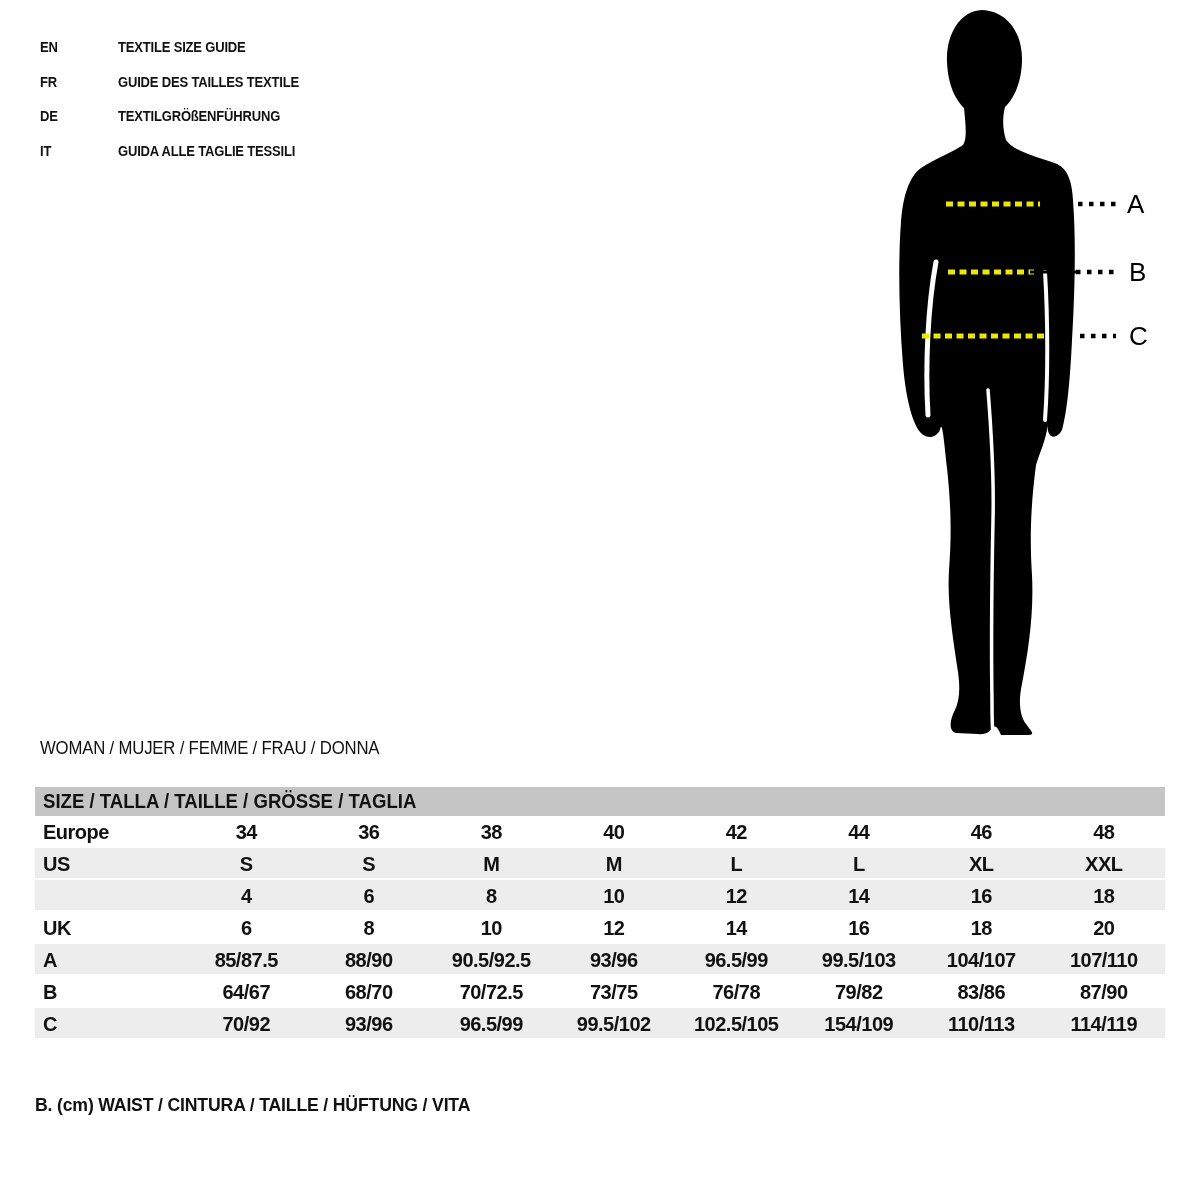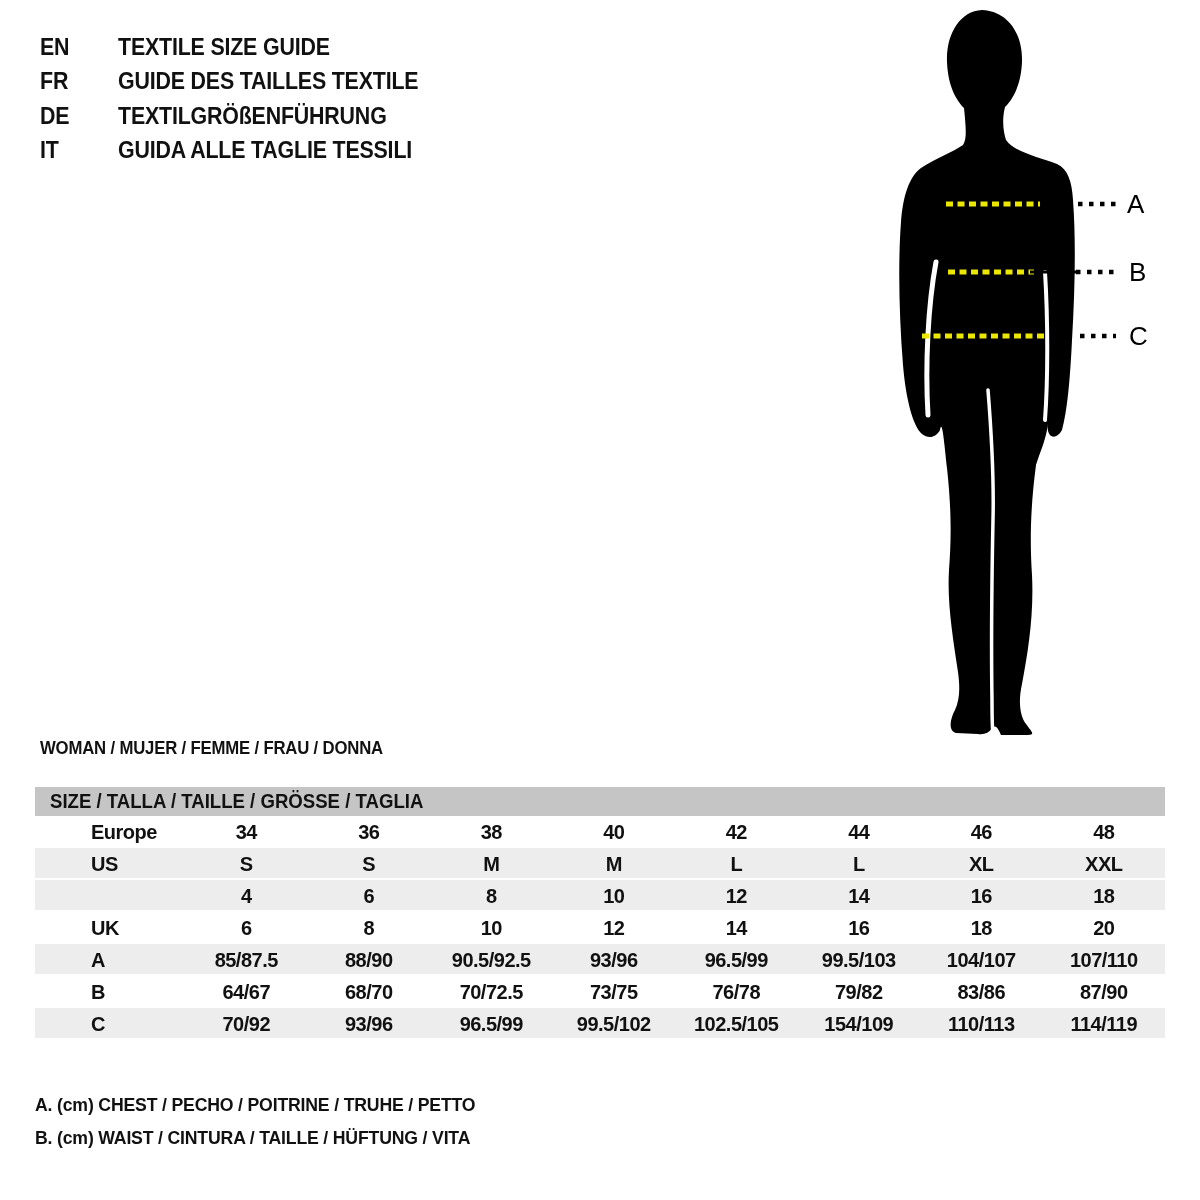--- a/index.html
+++ b/index.html
@@ -4,40 +4,40 @@
 <style>
   html,body{margin:0;padding:0;background:#fff;}
   .canvas{
     position:relative;width:1200px;height:1200px;background:var(--background,#fff);
     font-family:"Liberation Sans", sans-serif;color:var(--text,#111);overflow:hidden;
   }
   .cond{display:inline-block;transform:scaleX(.93);transform-origin:0 50%;white-space:nowrap;}
 
   
   .lang-list{position:absolute;left:40px;top:30px;}
-  .lang-row{display:flex;height:34.5px;align-items:center;font-weight:700;font-size:23px;letter-spacing:-.2px;}
+  .lang-row{display:flex;height:34.5px;align-items:center;font-weight:700;font-size:14px;letter-spacing:-.2px;}
   .lang-code{width:78px;display:inline-block;transform:scaleX(.93);transform-origin:0 50%;}
   .lang-label{display:inline-block;transform:scaleX(.93);transform-origin:0 50%;white-space:nowrap;}
 
   
   .figure-wrap{position:absolute;left:850px;top:0;width:350px;height:740px;}
   .marker-letter{font-family:"Liberation Sans",sans-serif;font-size:26px;font-weight:500;fill:#000;}
 
   
-  .section-title{position:absolute;left:40px;top:738px;font-size:18px;font-weight:700;letter-spacing:-.2px;}
+  .section-title{position:absolute;left:40px;top:738px;font-size:18px;font-weight:400;letter-spacing:-.2px;}
 
   
   .size-table{position:absolute;left:35px;top:787px;width:1130px;}
   .thead{height:29px;background:var(--table-header-bg,#c5c5c5);display:flex;align-items:center;
-         font-size:20px;font-weight:700;padding-left:15px;box-sizing:border-box;}
+         font-size:20px;font-weight:700;padding-left:8px;box-sizing:border-box;}
   .trow{display:grid;grid-template-columns:150px repeat(8,1fr);height:32px;align-items:center;
         font-size:20px;font-weight:700;letter-spacing:-.5px;}
   .trow.shade{background:var(--table-row-shade,#ededed);box-shadow:inset 0 -2px 0 #fff;}
   .tcell{text-align:center;white-space:nowrap;}
-  .tlabel{text-align:left;padding-left:8px;margin-left:48px;}
+  .tlabel{text-align:left;padding-left:8px;}
 
   
   .legend{position:absolute;left:35px;top:1088px;}
   .legend-line{height:33px;display:flex;align-items:center;font-size:19px;font-weight:700;letter-spacing:-.2px;}
   .legend-line span{display:inline-block;transform:scaleX(.93);transform-origin:0 50%;white-space:nowrap;}
 </style>
 </head>
 <body>
 
 <div class="canvas">
@@ -205,20 +205,17 @@
           <div class="tcell">102.5/105</div>
           <div class="tcell">154/109</div>
           <div class="tcell">110/113</div>
           <div class="tcell">114/119</div>
         </div>
       </div>
   </div>
 
   <div class="legend">
       <div class="legend-line">
-        <span>A. (cm) CHEST / PECHO / POITRINE / TRUHE / PETTO</span>
-      </div>
-      <div class="legend-line">
         <span>B. (cm) WAIST / CINTURA / TAILLE / HÜFTUNG / VITA</span>
       </div>
     </div>
 
 </div>
 
 </body></html>

